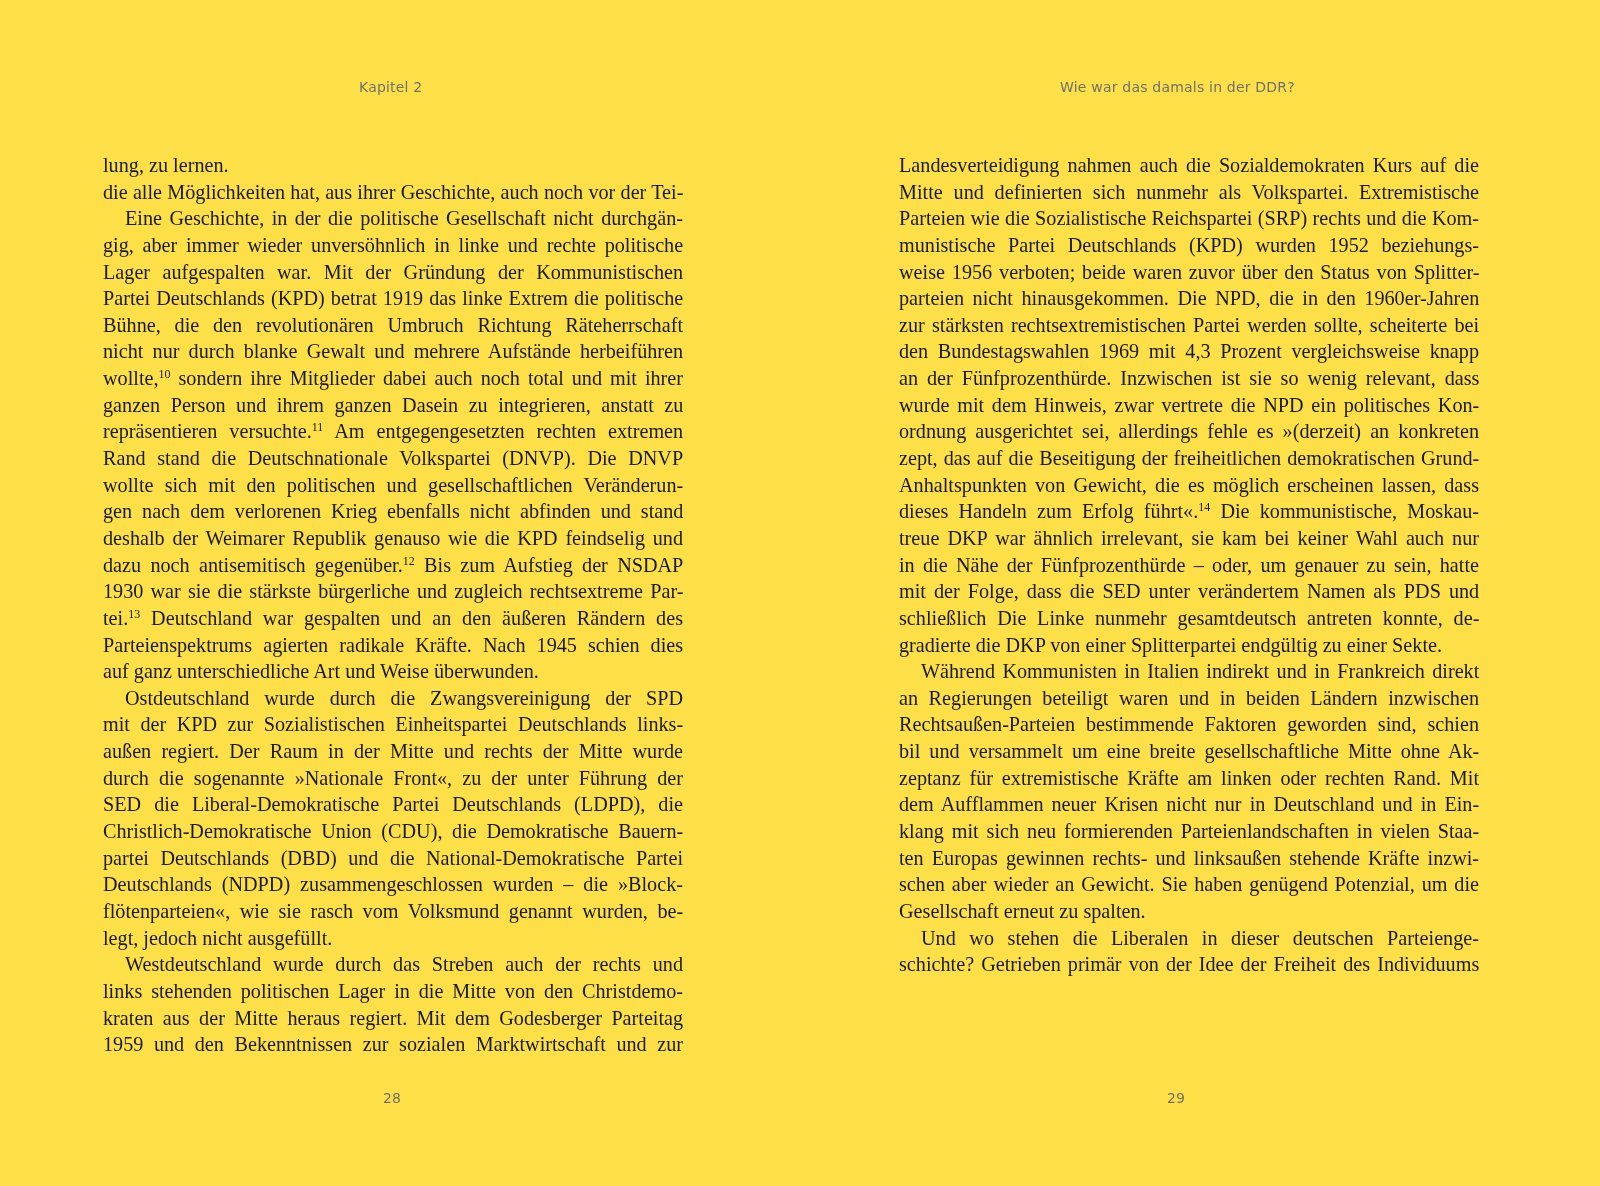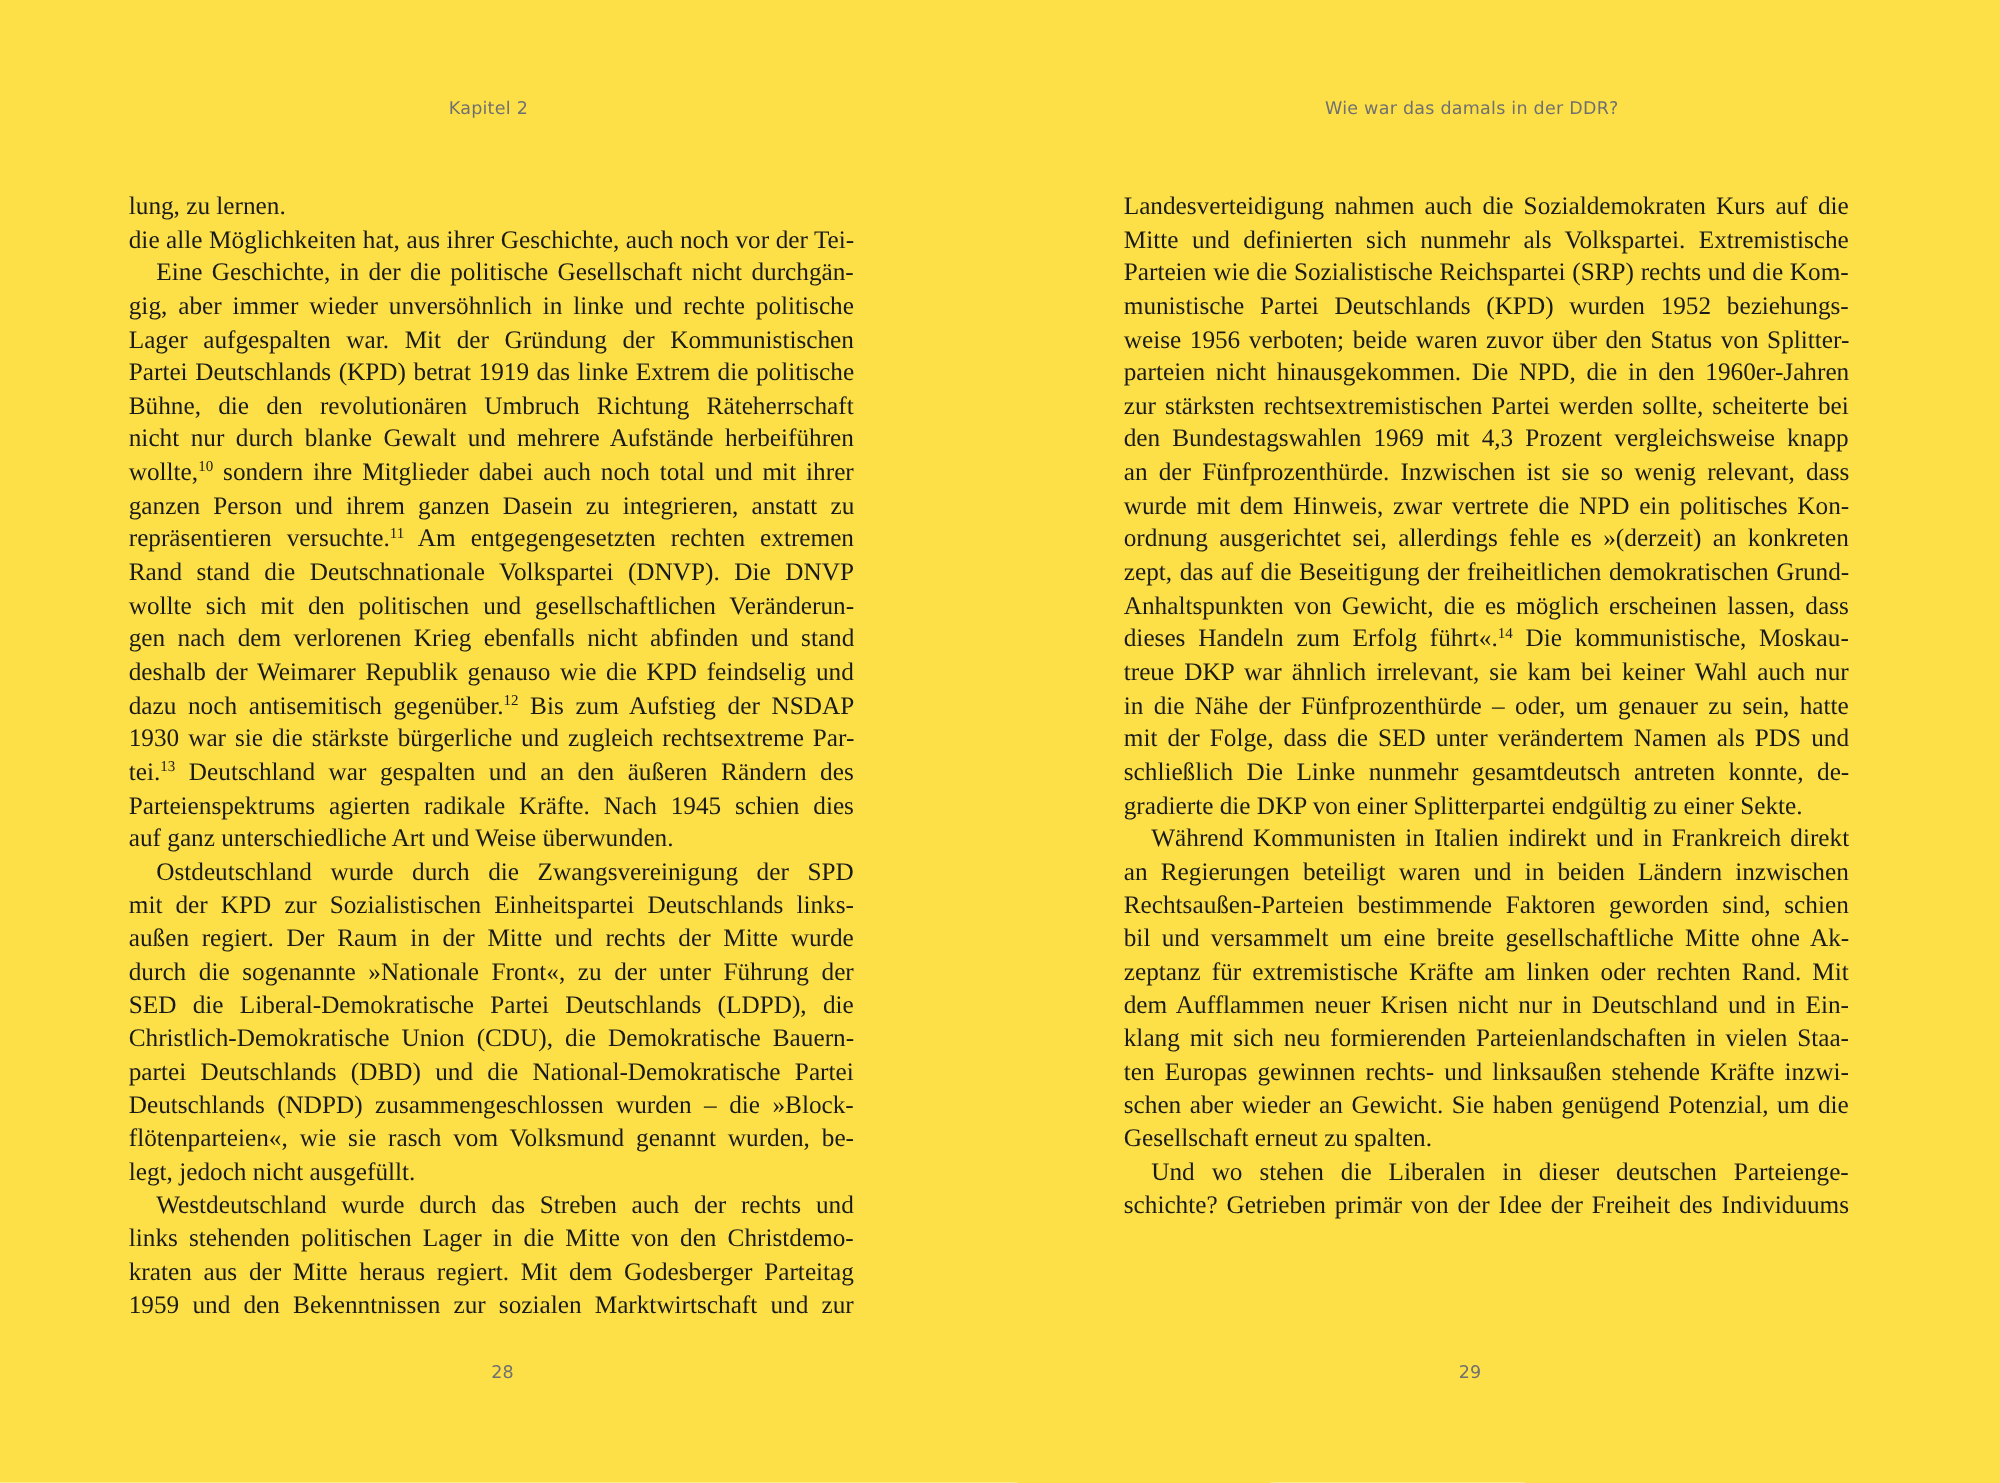--- a/index.html
+++ b/index.html
@@ -70,21 +70,21 @@
     vertical-align: 7px;
   }
 
   .page-number {
     position: absolute;
     top: 1090px;
     font-family: "DejaVu Sans", "Liberation Sans", sans-serif;
     font-size: 14px;
     color: #707070;
   }
-  .page.left .page-number { left: 393px; }
+  .page.left .page-number { left: 383px; }
   .page.right .page-number { left: 377px; }
 </style>
 </head>
 <body>
 
 <div class="spread">
 
   <div class="page left">
     <div class="running-head">Kapitel 2</div>
     <div class="text-block">

